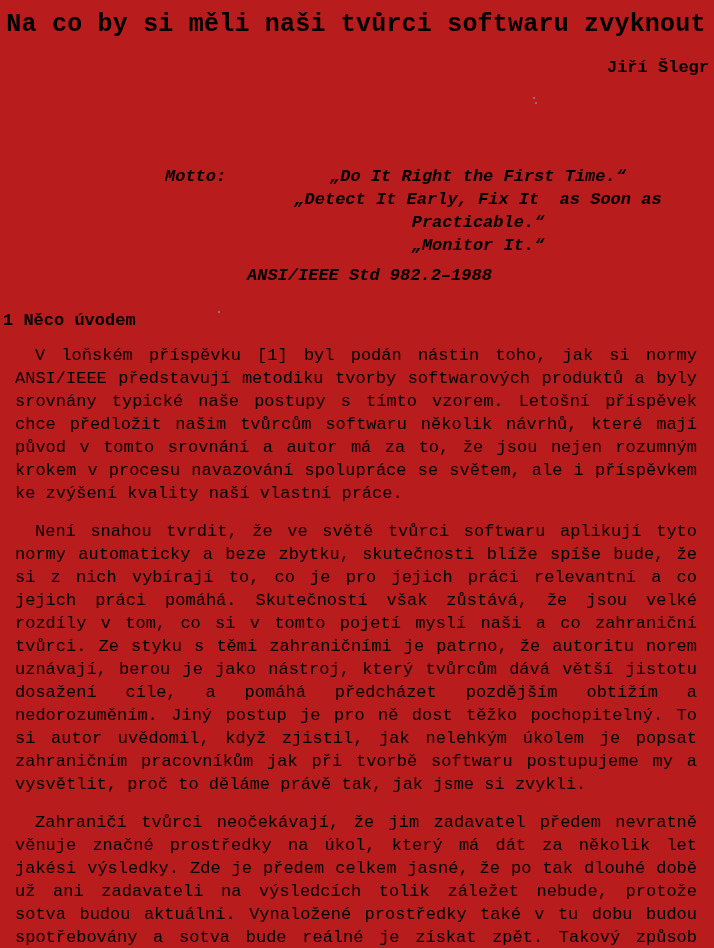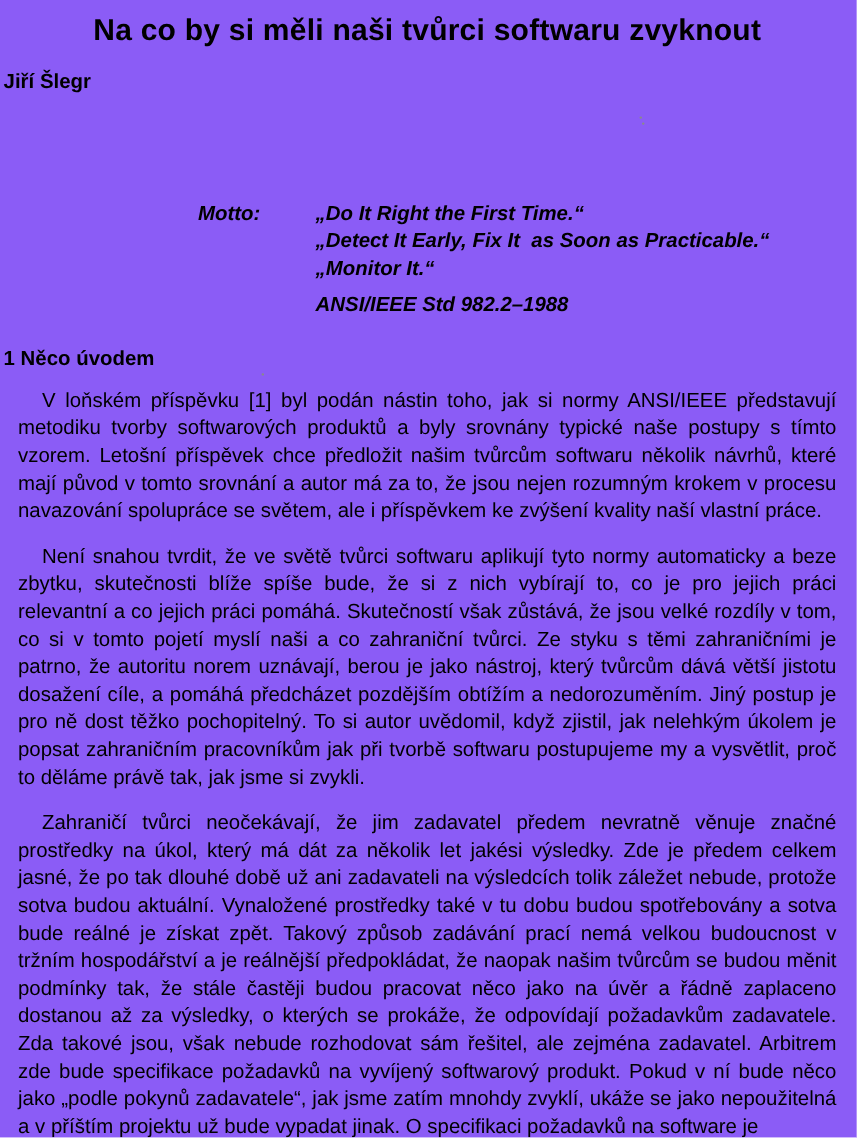--- a/index.html
+++ b/index.html
@@ -4,61 +4,61 @@
   <style>
     html, body {
       margin: 0;
       padding: 0;
       background: #ffffff;
     }
     .page {
       position: relative;
       width: 714px;
       height: 948px;
-      background: #8b5cf6;
+      background: #b91c1c;
       color: #000000;
-      font-family: Liberation Sans, sans-serif;
+      font-family: Liberation Mono, monospace;
       box-sizing: border-box;
       padding: 0 5px 0 3px;
       overflow: hidden;
       -webkit-font-smoothing: antialiased;
     }
     .doc-title {
       margin: 11px 0 0;
       font-size: 25px;
       font-weight: bold;
       text-align: center;
       letter-spacing: 0.2px;
       line-height: 1.15;
     }
     .doc-author {
       margin: 18px 0 0;
       font-size: 17px;
       font-weight: bold;
-      text-align: left;
+      text-align: right;
     }
     .motto {
       margin: 88px 0 0;
       display: flex;
       font-size: 17px;
       font-weight: bold;
       font-style: italic;
       line-height: 23px;
-      gap: 16px;
     }
     .motto-label {
       margin-left: 162px;
       width: 82px;
       flex: 0 0 auto;
     }
     .motto-lines {
       flex: 1 1 auto;
     }
     .motto-line {
       white-space: pre-wrap;
+      text-align: center;
     }
     .motto-source {
       margin-top: 7px;
     }
     .section-heading {
       margin: 24px 0 0;
       font-size: 17px;
       font-weight: bold;
       line-height: 20px;
     }

